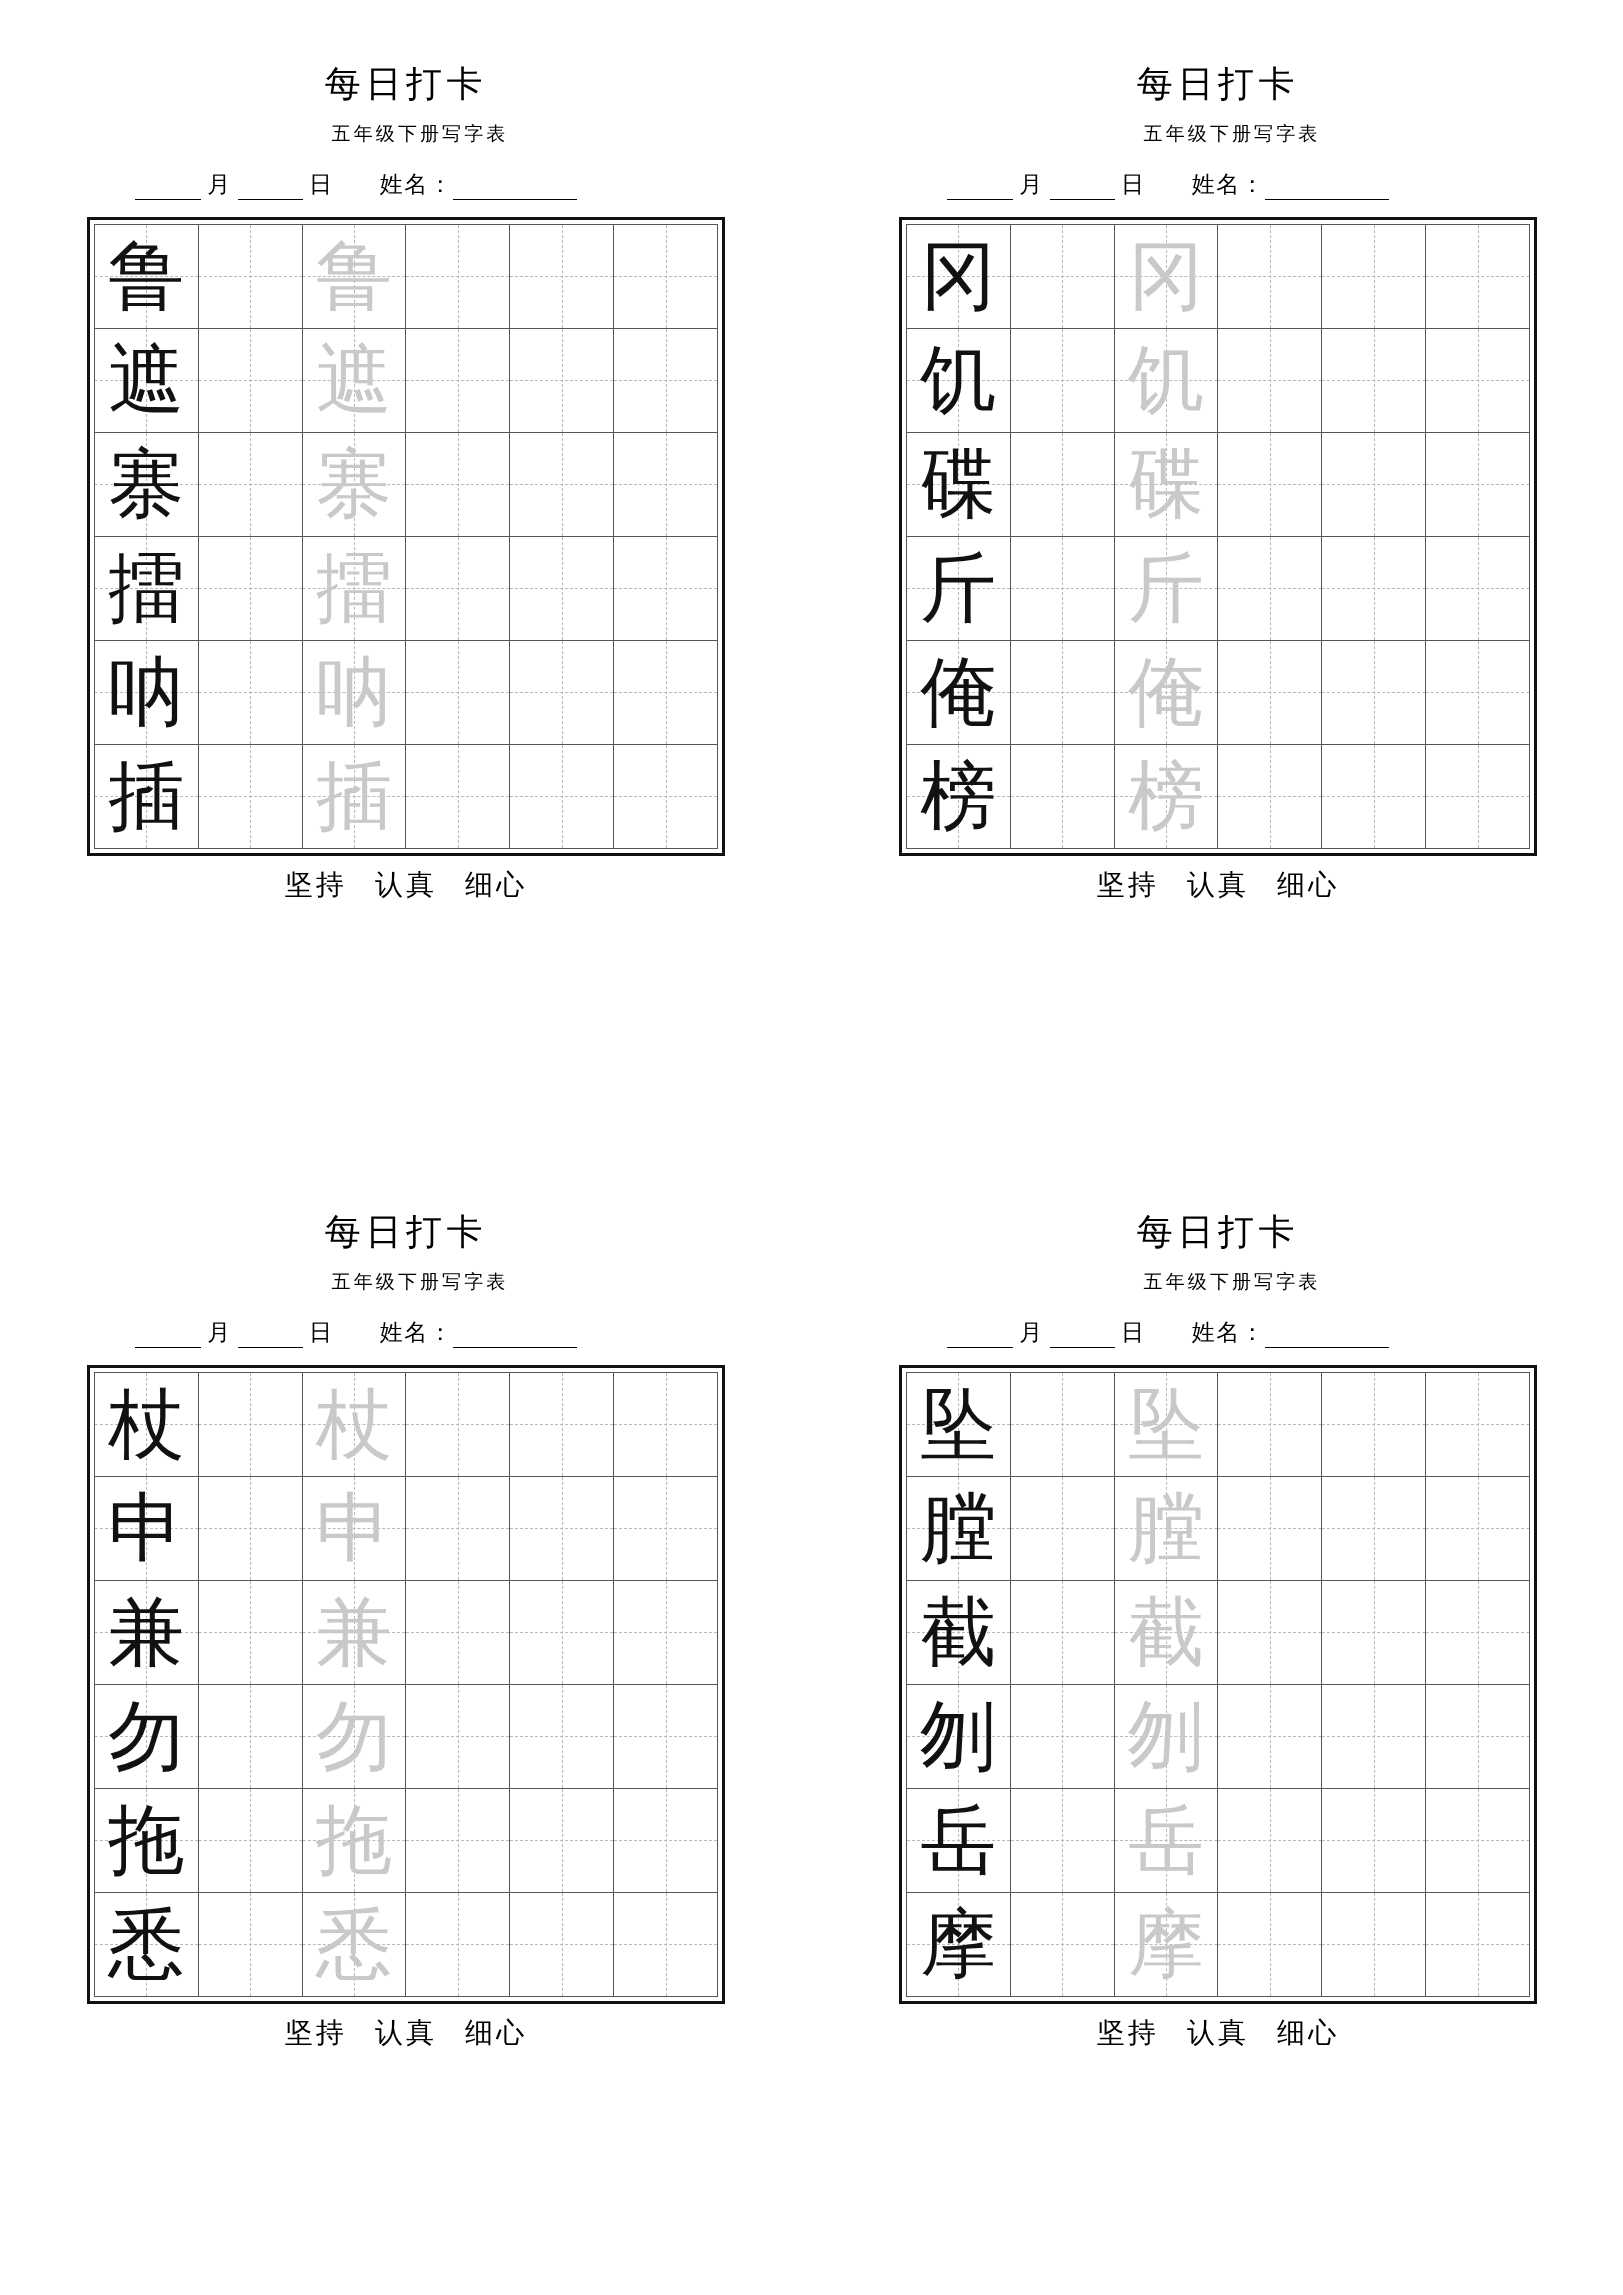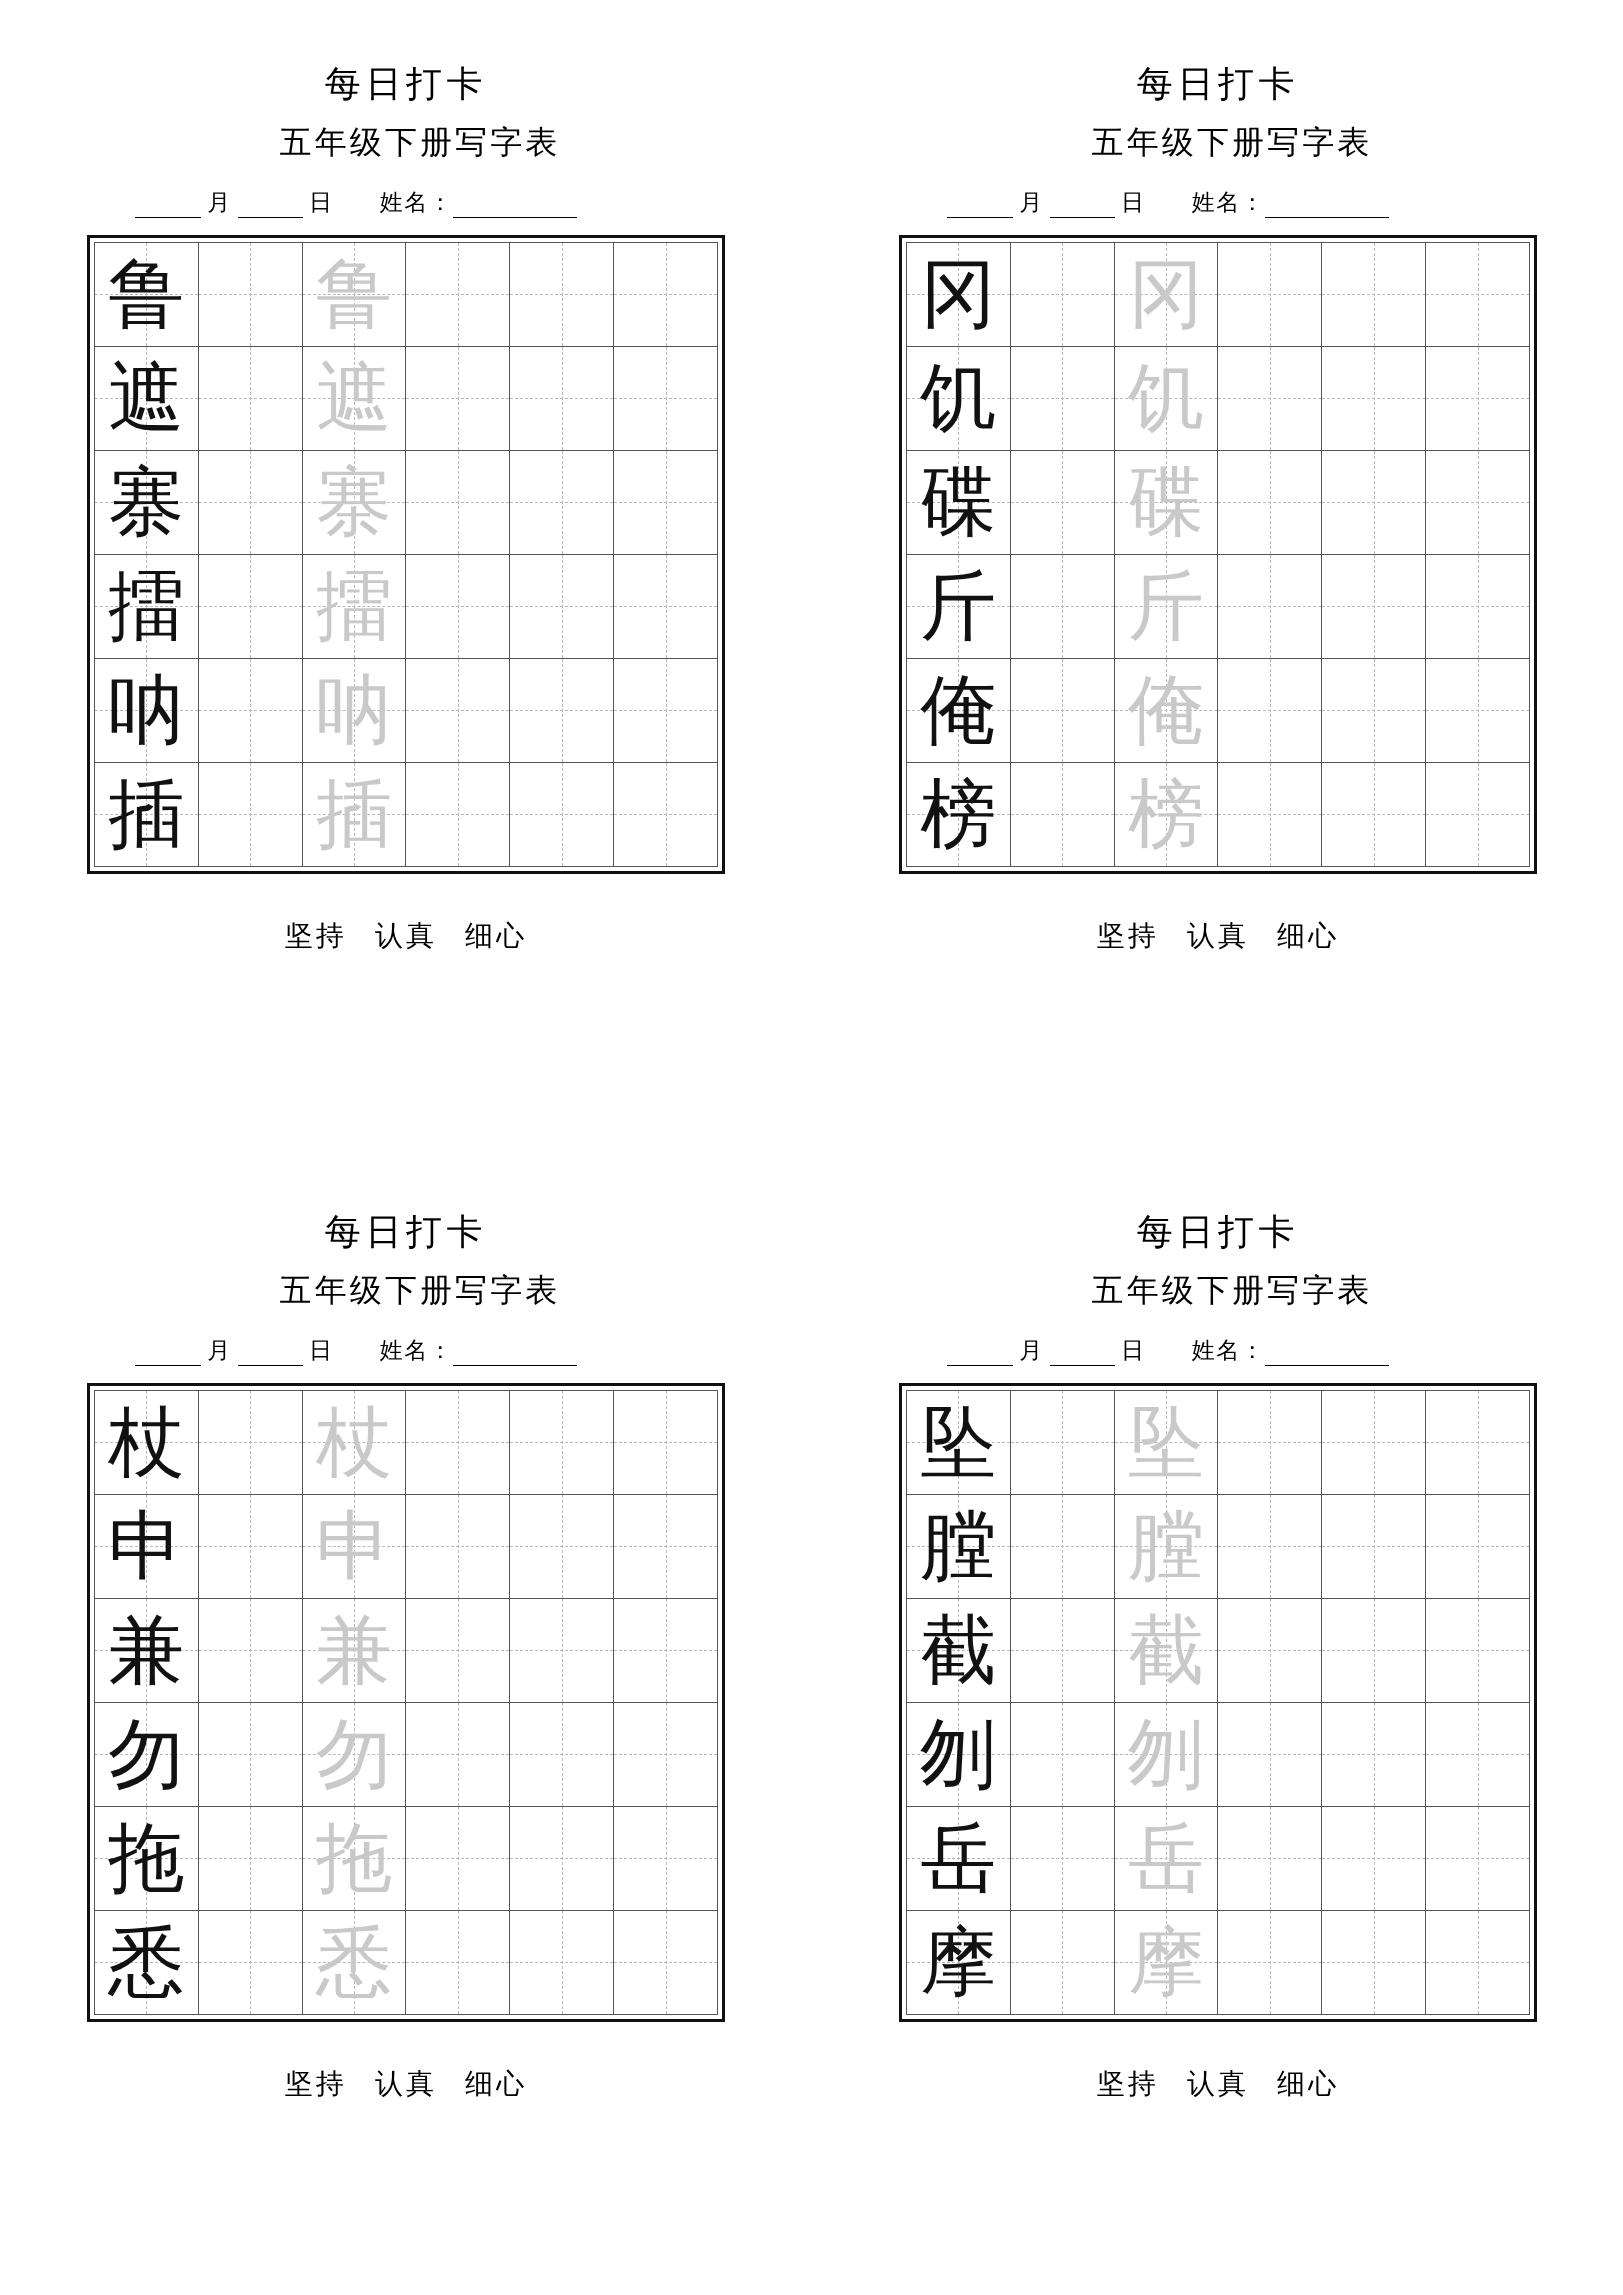--- a/index.html
+++ b/index.html
@@ -28,21 +28,21 @@
   .title-main {
     text-align: center;
     font-size: 36px;
     letter-spacing: 4.6px;
     margin-top: 60px;
     font-family: "DejaVu Serif", serif;
     font-weight: 500;
   }
   .title-sub {
     text-align: center;
-    font-size: 32px;
+    font-size: 19px;
     letter-spacing: 3.1px;
     margin-top: 12.4px;
     font-family: "DejaVu Serif", serif;
     font-weight: 500;
     padding-left: 28px;
   }
   .meta-row {
     margin: 21.6px auto 0 auto;
     width: 634px;
     display: flex;
@@ -115,21 +115,21 @@
     font-family: "DejaVu Serif", serif;
     z-index: 2;
   }
   .char.solid { color: #111; }
   .char.trace { color: #c9c9c9; }
 
   .footer {
     text-align: center;
     font-size: 28px;
     letter-spacing: 3.1px;
-    margin-top: 43px;
+    margin-top: 10px;
     font-family: "DejaVu Serif", serif;
     font-weight: 500;
   }
   .footer span { margin: 0 14px; }
 </style>
 </head>
 <body>
 
 <div id="root">
     <div class="page p0">

